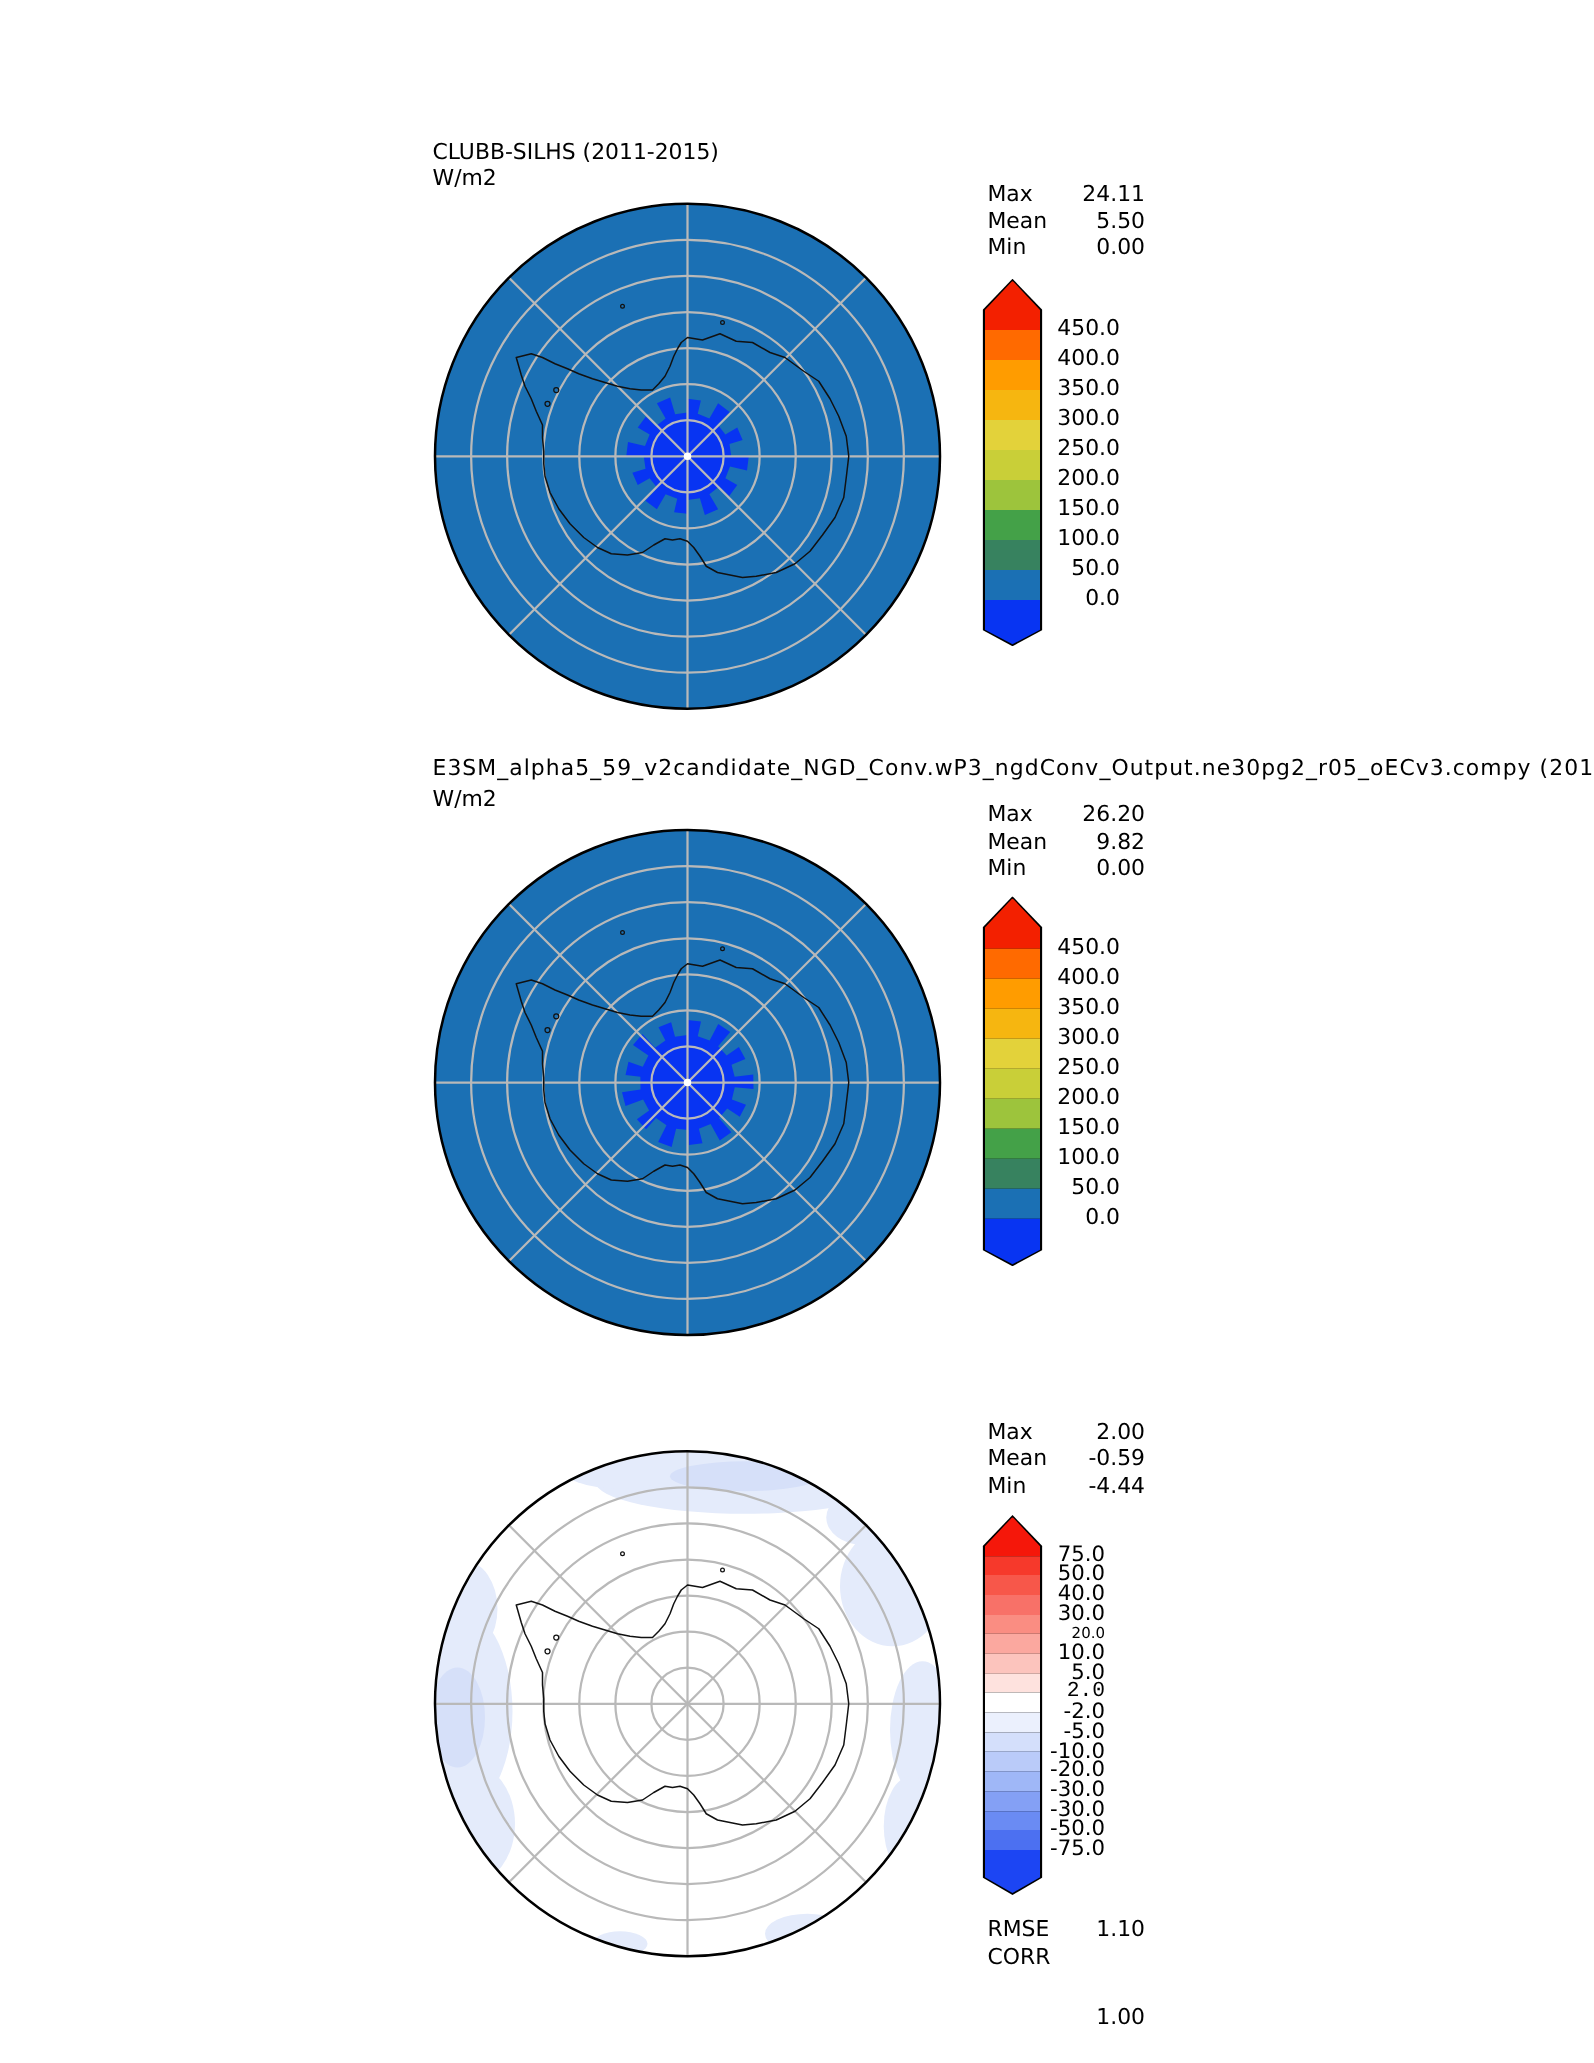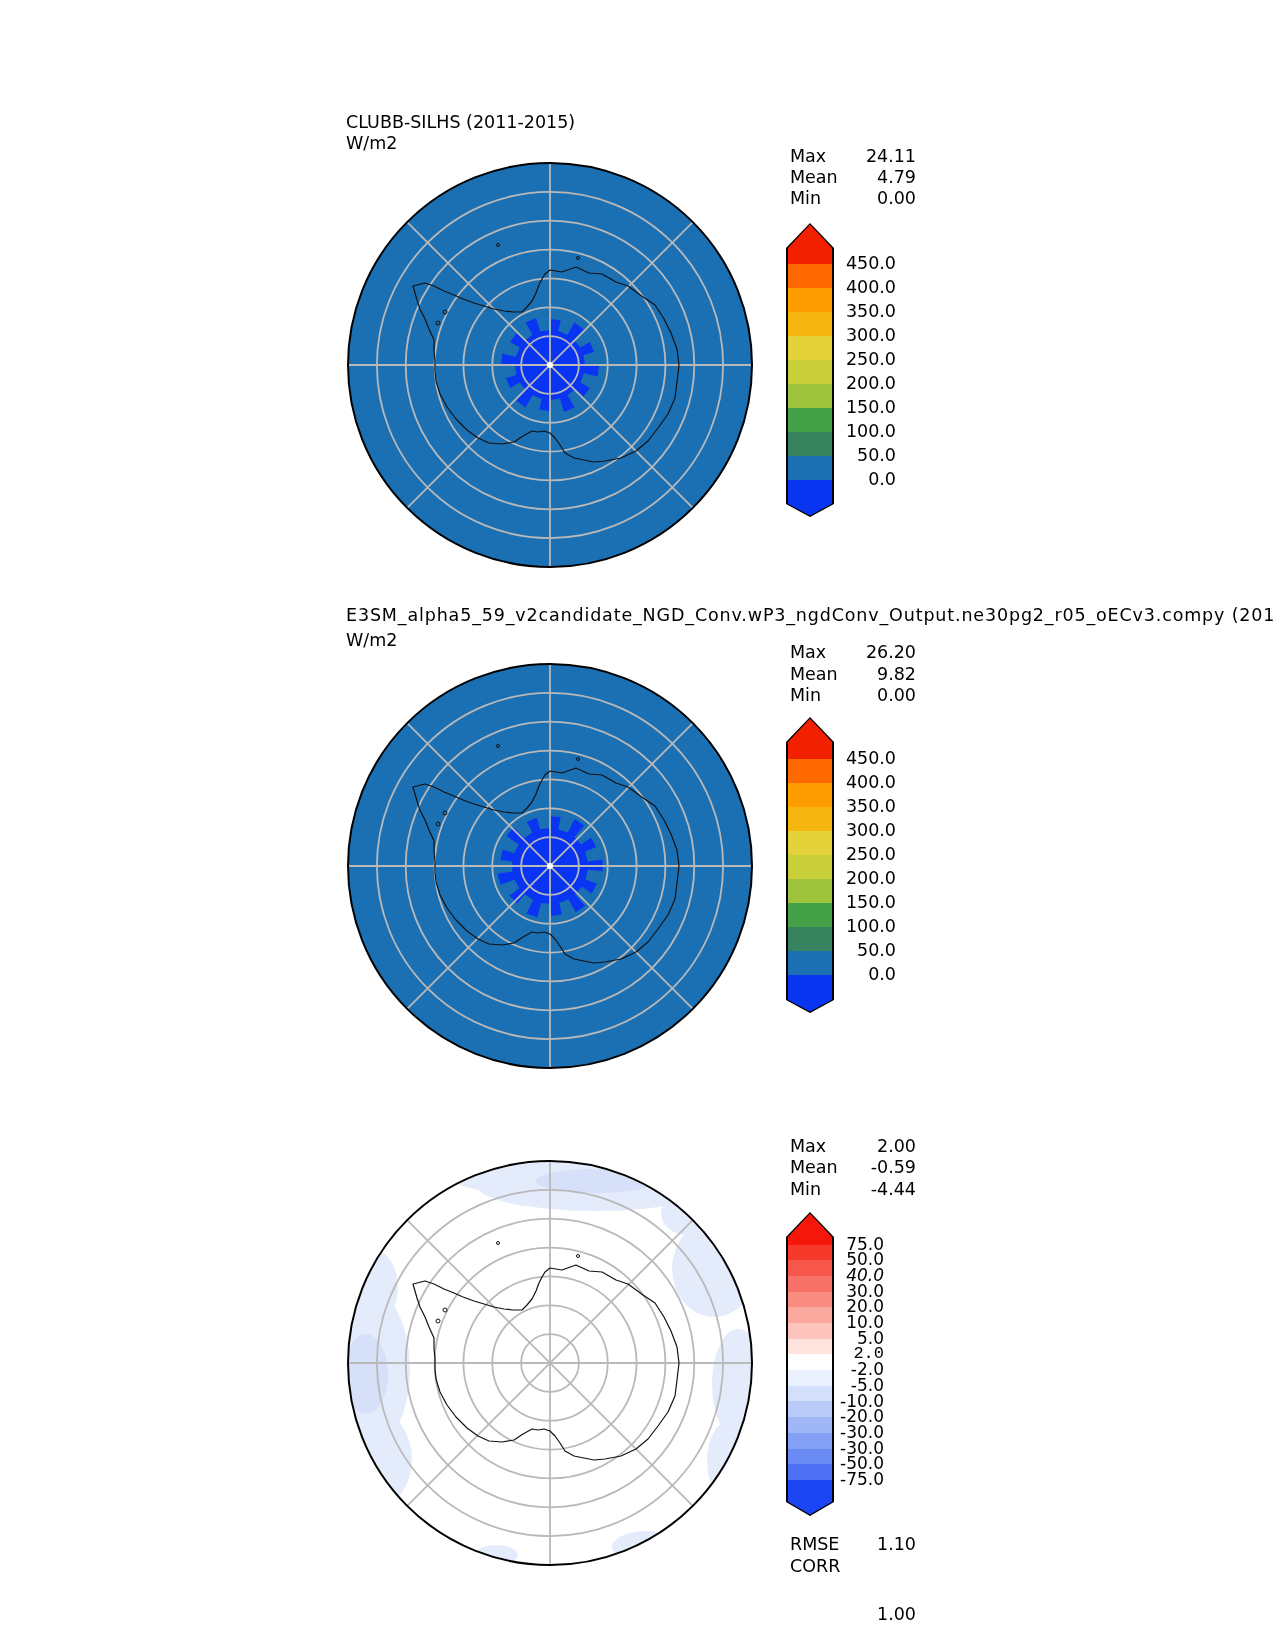--- a/index.html
+++ b/index.html
@@ -21,21 +21,21 @@
 <body>
 
 <div class="page">
 
 
   <div class="abs panel-label" style="top:112px">CLUBB-SILHS (2011-2015)</div>
   <div class="abs units-label" style="top:133px">W/m2</div>
   <div class="abs stat-label" style="top:146px">Max</div>
   <div class="abs stat-value" style="top:146px">24.11</div>
   <div class="abs stat-label" style="top:167px">Mean</div>
-  <div class="abs stat-value" style="top:167px">4.79</div>
+  <div class="abs stat-value" style="top:167px">5.50</div>
   <div class="abs stat-label" style="top:188px">Min</div>
   <div class="abs stat-value" style="top:188px">0.00</div>
 
   <div class="abs panel-label long" style="top:605px">E3SM_alpha5_59_v2candidate_NGD_Conv.wP3_ngdConv_Output.ne30pg2_r05_oECv3.compy (2011</div>
   <div class="abs units-label" style="top:630px">W/m2</div>
   <div class="abs stat-label" style="top:642px">Max</div>
   <div class="abs stat-value" style="top:642px">26.20</div>
   <div class="abs stat-label" style="top:664px">Mean</div>
   <div class="abs stat-value" style="top:664px">9.82</div>
   <div class="abs stat-label" style="top:685px">Min</div>
@@ -221,23 +221,23 @@
         <div style="width: 100%; height: 15.7px; background: rgb(186, 203, 249);"></div>
         <div style="width: 100%; height: 15.7px; background: rgb(159, 183, 247);"></div>
         <div style="width: 100%; height: 15.7px; background: rgb(132, 160, 245);"></div>
         <div style="width: 100%; height: 15.7px; background: rgb(106, 139, 243);"></div>
         <div style="width: 100%; height: 15.7px; background: rgb(76, 112, 241);"></div>
         <div style="width: 100%; height: 37.5px; background: rgb(28, 69, 243);"></div>
       </div>
     </div>
     <div class="abs cb-tick" style="left: 836px; width: 48px; top: 1235.5px; font-size: 17px; line-height: 17px;">75.0</div>
     <div class="abs cb-tick" style="left: 836px; width: 48px; top: 1251.2px; font-size: 17px; line-height: 17px;">50.0</div>
-    <div class="abs cb-tick" style="left: 836px; width: 48px; top: 1266.9px; font-size: 17px; line-height: 17px; font-style: italic;">40.0</div>
+    <div class="abs cb-tick" style="left: 836px; width: 48px; top: 1266.9px; font-size: 17px; line-height: 17px;">40.0</div>
     <div class="abs cb-tick" style="left: 836px; width: 48px; top: 1282.6px; font-size: 17px; line-height: 17px;">30.0</div>
-    <div class="abs cb-tick" style="left: 836px; width: 48px; top: 1298.3px; font-size: 17px; line-height: 17px;">20.0</div>
+    <div class="abs cb-tick" style="left: 836px; width: 48px; top: 1298.3px; font-size: 12px; line-height: 17px;">20.0</div>
     <div class="abs cb-tick" style="left: 836px; width: 48px; top: 1314px; font-size: 17px; line-height: 17px;">10.0</div>
     <div class="abs cb-tick" style="left: 836px; width: 48px; top: 1329.7px; font-size: 17px; line-height: 17px;">5.0</div>
     <div class="abs cb-tick" style="left: 836px; width: 48px; top: 1345.4px; font-size: 17px; line-height: 17px; font-family: Liberation Mono, monospace;">2.0</div>
     <div class="abs cb-tick" style="left: 836px; width: 48px; top: 1361.1px; font-size: 17px; line-height: 17px;">-2.0</div>
     <div class="abs cb-tick" style="left: 836px; width: 48px; top: 1376.8px; font-size: 17px; line-height: 17px;">-5.0</div>
     <div class="abs cb-tick" style="left: 836px; width: 48px; top: 1392.5px; font-size: 17px; line-height: 17px;">-10.0</div>
     <div class="abs cb-tick" style="left: 836px; width: 48px; top: 1408.2px; font-size: 17px; line-height: 17px;">-20.0</div>
     <div class="abs cb-tick" style="left: 836px; width: 48px; top: 1423.9px; font-size: 17px; line-height: 17px;">-30.0</div>
     <div class="abs cb-tick" style="left: 836px; width: 48px; top: 1439.6px; font-size: 17px; line-height: 17px;">-30.0</div>
     <div class="abs cb-tick" style="left: 836px; width: 48px; top: 1455.3px; font-size: 17px; line-height: 17px;">-50.0</div>

